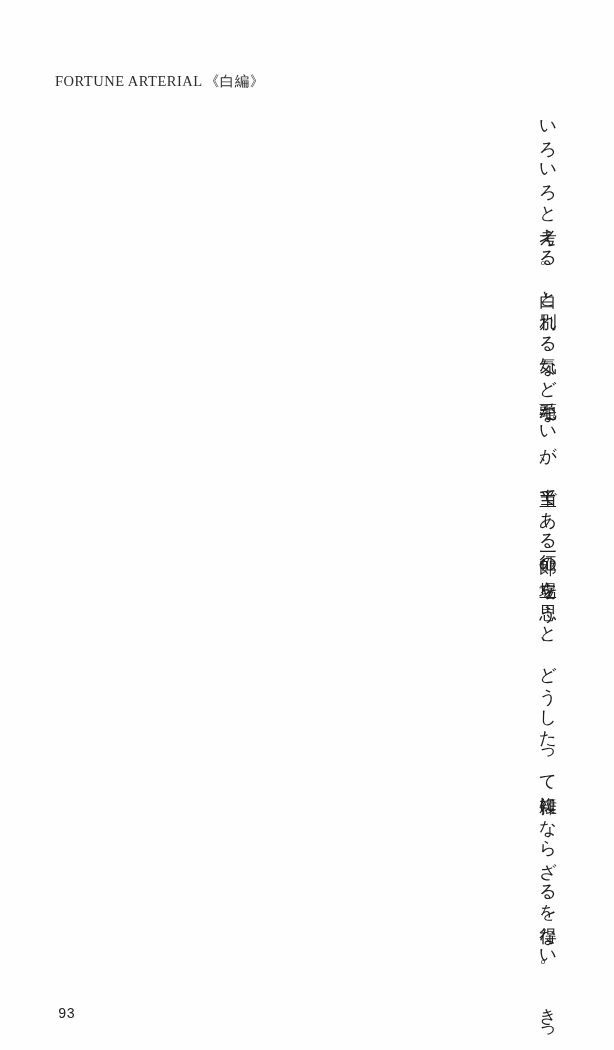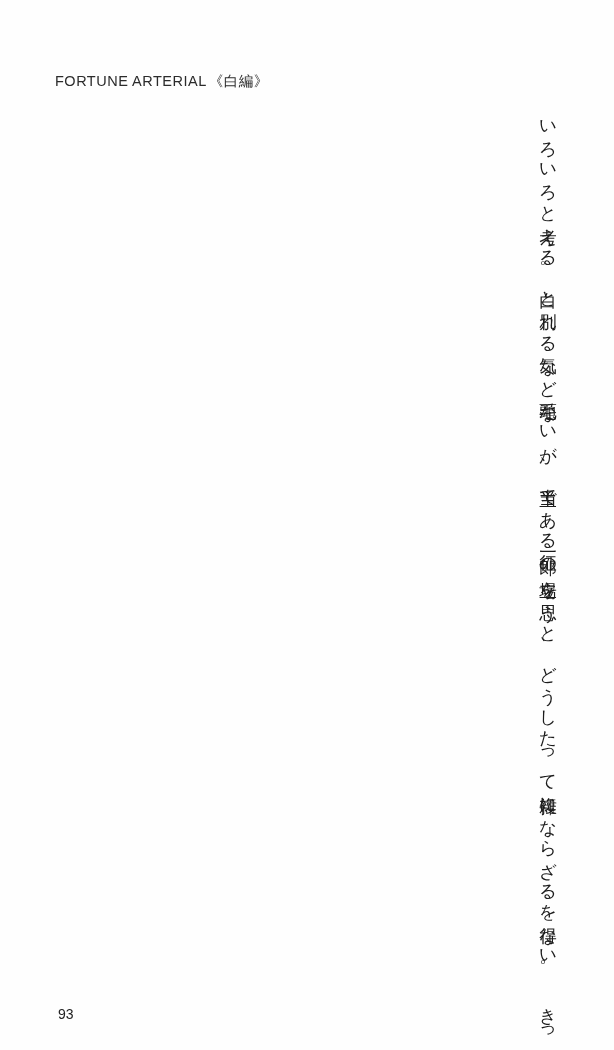--- a/index.html
+++ b/index.html
@@ -24,21 +24,21 @@
 
   
   .header {
     position: absolute;
     top: 72px;
     left: 55px;
     font-size: 14.5px;
     letter-spacing: 0.5px;
     color: #2b2b2b;
     white-space: nowrap;
-    font-family: Liberation Sans, sans-serif;
+    font-family: Liberation Serif, serif;
   }
   .header .brand {
     font-variant: small-caps;
   }
   .header .sub {
     margin-left: 2px;
   }
 
   
   .body-text {
@@ -69,21 +69,21 @@
   
   .indent-1 { padding-top: 19px; }
   .indent-0 { padding-top: 0; }
 
   .page-number {
     position: absolute;
     left: 58px;
     bottom: 28px;
     font-size: 14px;
     color: #222;
-    font-family: Liberation Sans, sans-serif;
+    font-family: Liberation Mono, monospace;
   }
 </style>
 </head>
 <body>
 
 <div class="page">
 
   <div class="header">
     <span class="brand">FORTUNE ARTERIAL</span><span class="sub">《白編》</span>
   </div>

